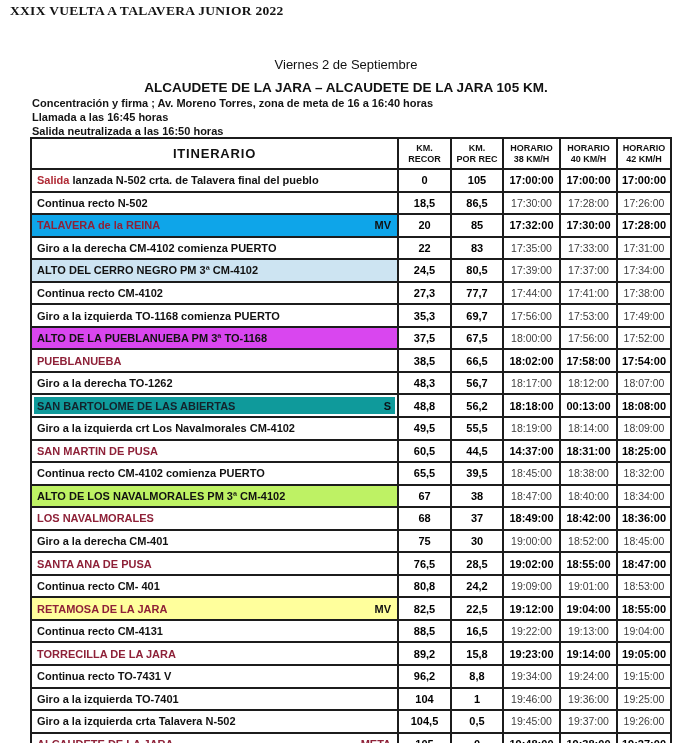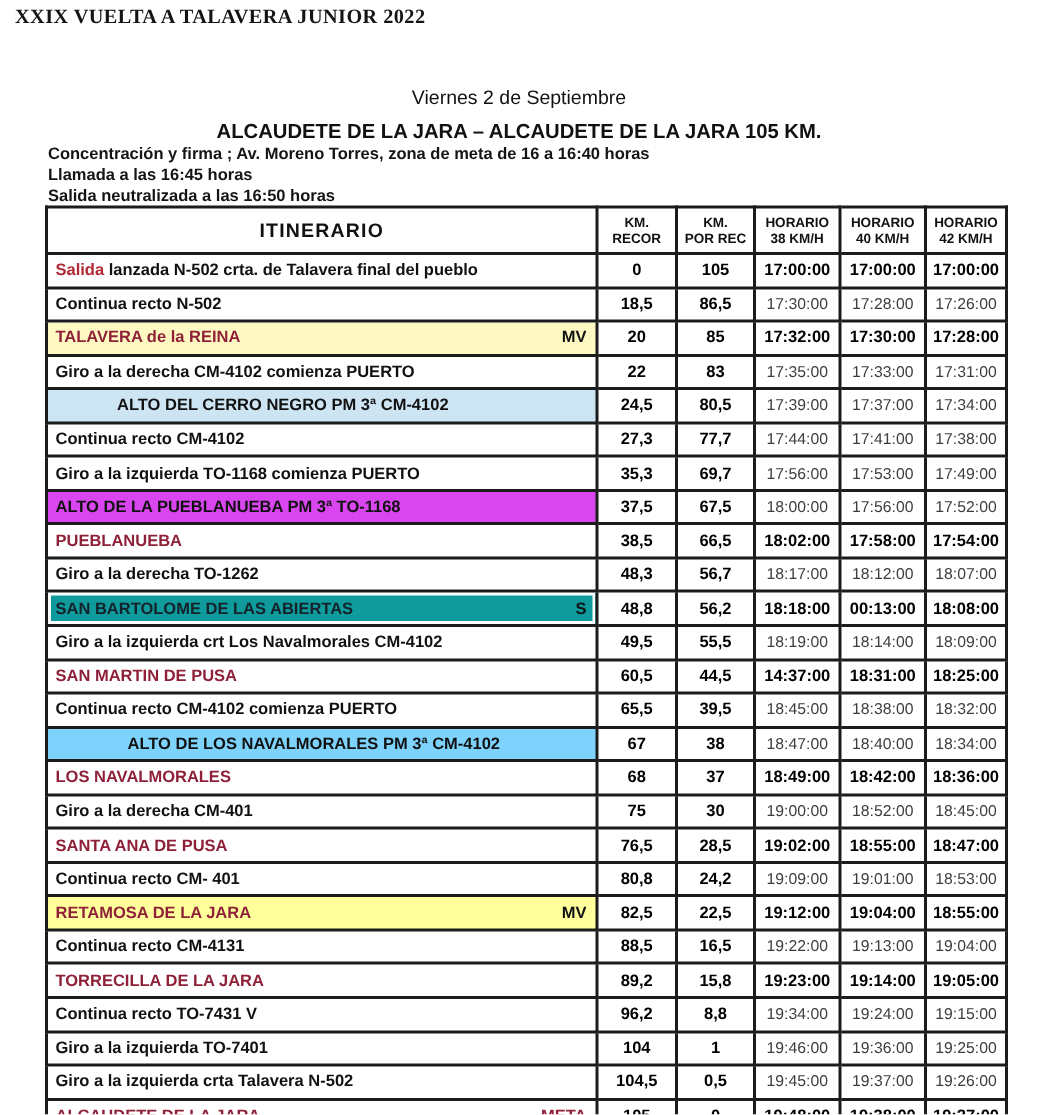--- a/index.html
+++ b/index.html
@@ -104,21 +104,21 @@
               <span>Continua recto N-502</span>
             </div>
           </td>
           <td class="c-num">18,5</td>
           <td class="c-num">86,5</td>
           <td class="c-time">17:30:00</td>
           <td class="c-time">17:28:00</td>
           <td class="c-time">17:26:00</td>
         </tr>
         <tr class="bold-times">
-          <td class="c-iti" style="background: #fef9c3;">
+          <td class="c-iti" style="background: #0ea5e9;">
             <div class="iti-inner">
               <span style="color: rgb(142, 33, 56);">TALAVERA de la REINA</span>
               <span class="tag">MV</span>
             </div>
           </td>
           <td class="c-num">20</td>
           <td class="c-num">85</td>
           <td class="c-time">17:32:00</td>
           <td class="c-time">17:30:00</td>
           <td class="c-time">17:28:00</td>
@@ -129,21 +129,21 @@
               <span>Giro a la derecha CM-4102 comienza PUERTO</span>
             </div>
           </td>
           <td class="c-num">22</td>
           <td class="c-num">83</td>
           <td class="c-time">17:35:00</td>
           <td class="c-time">17:33:00</td>
           <td class="c-time">17:31:00</td>
         </tr>
         <tr>
-          <td class="c-iti" style="background: rgb(205, 228, 242); padding-left: 41px;">
+          <td class="c-iti" style="background: rgb(205, 228, 242);">
             <div class="iti-inner">
               <span>ALTO DEL CERRO NEGRO  PM 3ª  CM-4102</span>
             </div>
           </td>
           <td class="c-num">24,5</td>
           <td class="c-num">80,5</td>
           <td class="c-time">17:39:00</td>
           <td class="c-time">17:37:00</td>
           <td class="c-time">17:34:00</td>
         </tr>
@@ -250,21 +250,21 @@
               <span>Continua recto CM-4102 comienza PUERTO</span>
             </div>
           </td>
           <td class="c-num">65,5</td>
           <td class="c-num">39,5</td>
           <td class="c-time">18:45:00</td>
           <td class="c-time">18:38:00</td>
           <td class="c-time">18:32:00</td>
         </tr>
         <tr>
-          <td class="c-iti" style="background: #7dd3fc; padding-left: 48px;">
+          <td class="c-iti" style="background: #bef264;">
             <div class="iti-inner">
               <span>ALTO DE LOS NAVALMORALES PM 3ª CM-4102</span>
             </div>
           </td>
           <td class="c-num">67</td>
           <td class="c-num">38</td>
           <td class="c-time">18:47:00</td>
           <td class="c-time">18:40:00</td>
           <td class="c-time">18:34:00</td>
         </tr>

